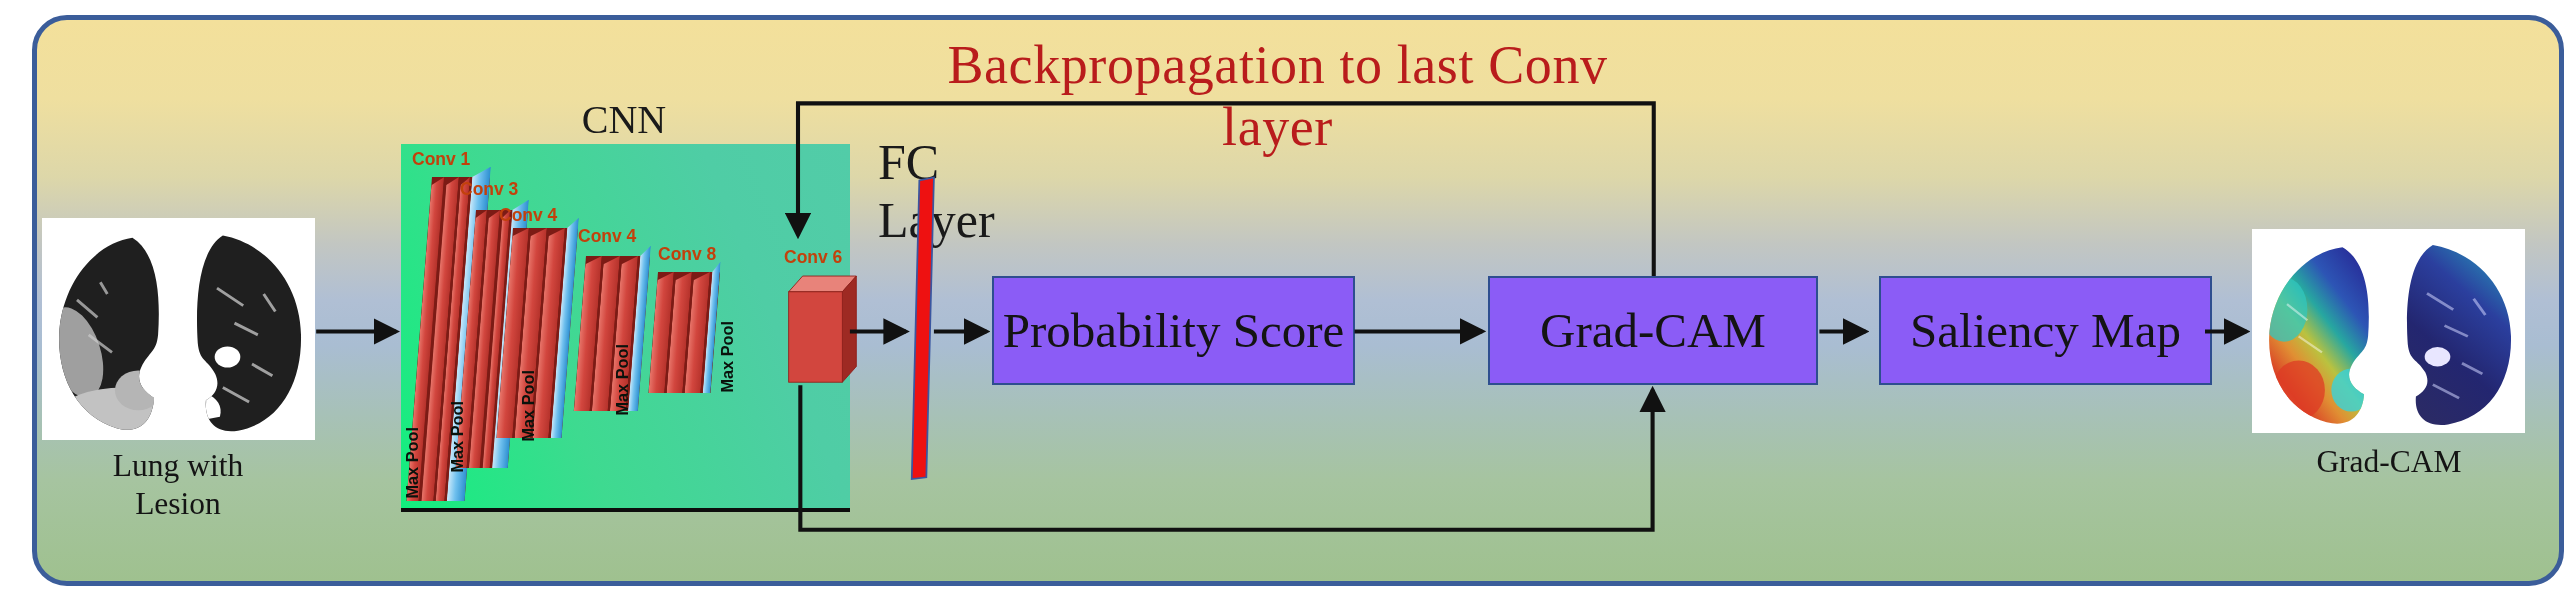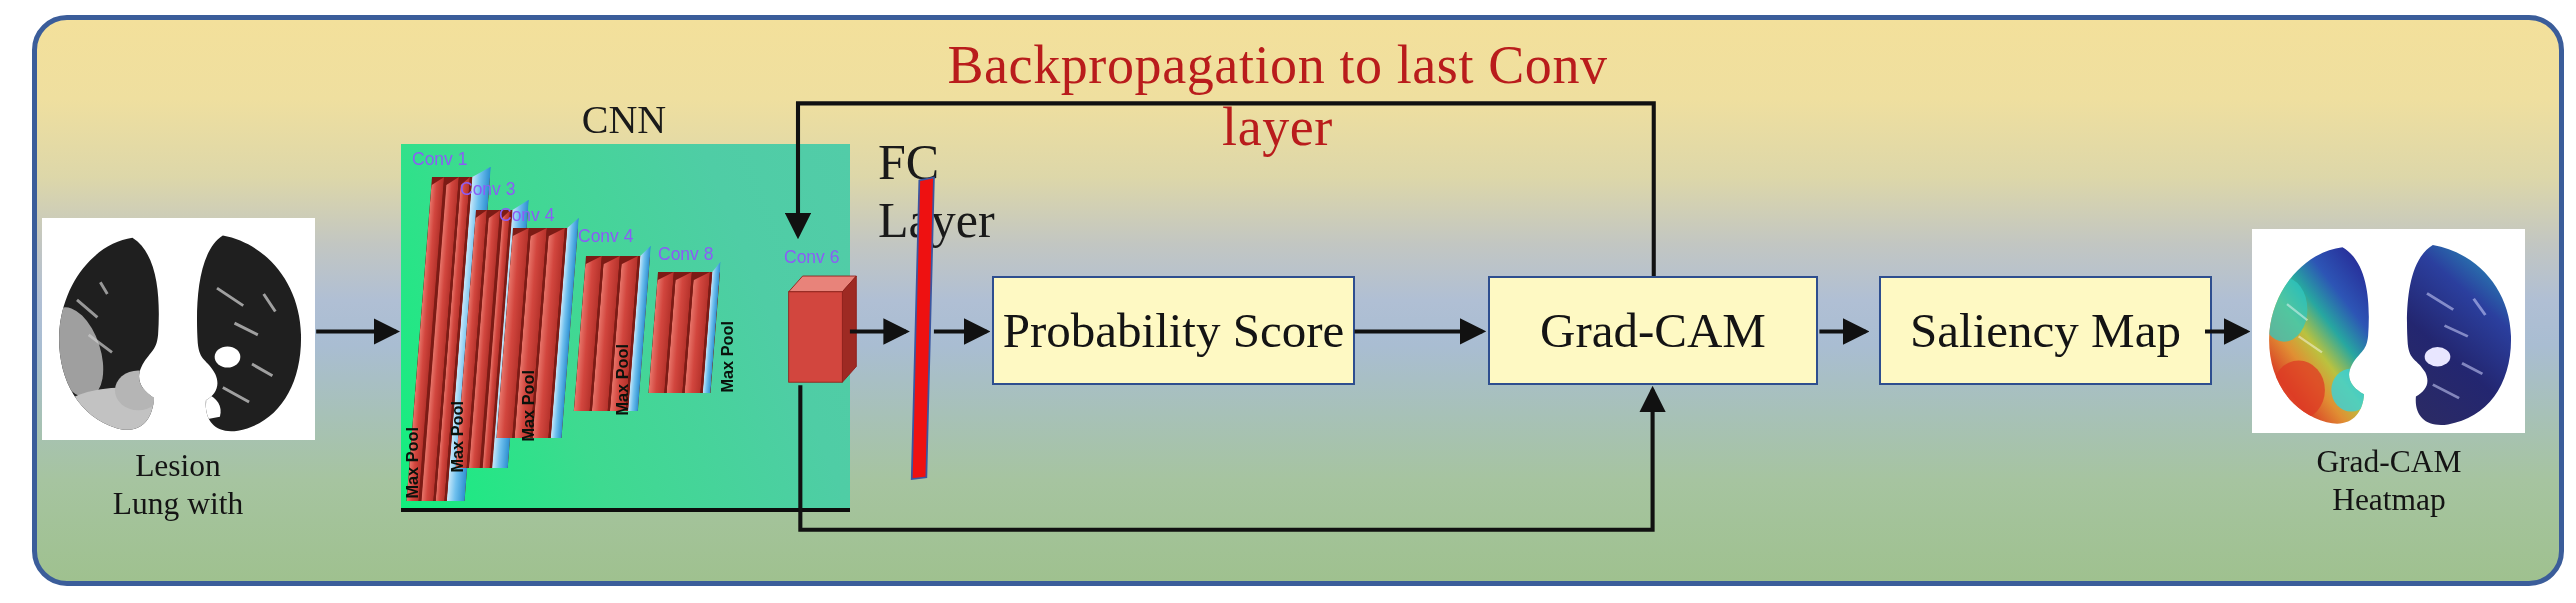--- a/index.html
+++ b/index.html
@@ -19,22 +19,22 @@
   .cnn-title{position:absolute;left:560px;top:96px;width:128px;text-align:center;
     font-size:40px;color:#1a1a1a;}
   .fc-title{position:absolute;left:878px;top:133px;width:158px;text-align:left;
     font-size:50px;color:#1a1a1a;}
 
   
   .cnn-block{position:absolute;left:401px;top:144px;width:449px;height:368px;box-sizing:border-box;
     border-bottom:4.7px solid #0d0d0d;
     background:linear-gradient(68deg,#12ef7e 0%, #3eda90 35%, #4fcda5 75%, #52cca8 100%);}
 
-  .conv-label{position:absolute;font-family:"Liberation Sans",sans-serif;font-weight:normal;
-    font-size:17.5px;color:#8b5cf6;white-space:nowrap;}
+  .conv-label{position:absolute;font-family:"Liberation Sans",sans-serif;font-weight:bold;
+    font-size:17.5px;color:#c2410c;white-space:nowrap;}
   .cl1{left:412px;top:149px;} .cl2{left:460px;top:179px;} .cl3{left:499px;top:205px;}
   .cl4{left:578px;top:226px;} .cl5{left:658px;top:244px;} .cl6{left:784px;top:247px;}
 
   .mp{position:absolute;height:17.5px;transform:rotate(-90deg);transform-origin:0 100%;
     font-family:"Liberation Sans",sans-serif;font-weight:bold;font-size:16.3px;color:#0a120c;
     white-space:nowrap;line-height:17.5px;}
   .mp1{left:421px;top:481px;} .mp2{left:466px;top:455px;} .mp3{left:537px;top:424px;}
   .mp4{left:631px;top:398px;} .mp5{left:736px;top:375px;}
 
   
@@ -50,21 +50,21 @@
   .slab.blue{background:linear-gradient(90deg,#cdeafa 0%,#6fc0ee 45%,#2d8fd0 100%);
     height:calc(100% + 10.5px);margin-top:-10.5px;clip-path:polygon(0 10.5px,100% 0,100% 100%,0 100%);}
   .g1 .red{width:12.3px;} .g1 .r3{width:8.8px;} .g1 .blue{width:18px;}
   .g2 .red{width:11px;} .g2 .r3{width:7.6px;} .g2 .blue{width:15.8px;}
   .g3 .red{width:15.8px;} .g3 .blue{width:11px;}
   .g4 .red{width:15.8px;} .g4 .blue{width:10px;}
   .g5 .red{width:15.8px;} .g5 .blue{width:7.6px;}
 
   
   .node{position:absolute;top:276px;height:109px;box-sizing:border-box;
-    background:#fef9c3;border:2.9px solid #2e4e8f;
+    background:#8b5cf6;border:2.9px solid #2e4e8f;
     display:flex;align-items:center;justify-content:center;
     font-size:49px;color:#141414;white-space:nowrap;}
   .node-prob{left:992px;width:363px;}
   .node-gradcam{left:1488px;width:330px;}
   .node-saliency{left:1871px;width:333px;margin-left:8px;}
 
   
   .img-panel{position:absolute;background:#ffffff;}
   .ct-panel{left:42px;top:218px;width:273px;height:222px;}
   .heat-panel{left:2252px;top:229px;width:273px;height:204px;}
@@ -163,22 +163,22 @@
       <path d="M60,140 L95,170 M80,200 L120,230 M100,110 L112,130" stroke="#cccccc" stroke-width="5" opacity="0.7"></path>
     </g>
     <g clip-path="url(#ctR)">
       <ellipse cx="318" cy="238" rx="22" ry="18" fill="#ffffff"></ellipse>
       <path d="M300,120 L345,150 M330,180 L370,200 M310,290 L355,315 M380,130 L400,160 M360,250 L395,270" stroke="#d8d8d8" stroke-width="5" opacity="0.7"></path>
       <path d="M282,300 C300,308 310,322 305,340 L280,345 Z" fill="#ffffff"></path>
     </g>
   </svg>
 </div>
 <div class="caption cap-left">
+  <div>Lung with</div>
   <div>Lesion</div>
-  <div>Lung with</div>
 </div>
 
 <div class="img-panel heat-panel">
   <svg viewBox="0 0 468 380" preserveAspectRatio="none">
     <defs>
       <clipPath id="hmL">
           <path d="M155,34 C95,42 38,105 30,190 C24,268 58,338 128,360 C168,371 190,346 192,308 C172,296 160,278 170,256 C184,228 196,230 199,200 C203,140 200,62 155,34 Z"></path>
         </clipPath>
       <clipPath id="hmR">
           <path d="M310,30 C385,44 442,112 444,200 C446,288 404,352 336,364 C298,370 278,348 281,312 C298,302 306,287 297,267 C283,241 270,246 267,214 C263,150 266,58 310,30 Z"></path>
@@ -209,21 +209,20 @@
       <path d="M60,140 L95,170 M80,200 L120,230" stroke="#ffffff" stroke-width="4" opacity="0.45"></path>
     </g>
     <g clip-path="url(#hmR)">
       <ellipse cx="318" cy="238" rx="22" ry="18" fill="#e8e6ff"></ellipse>
       <path d="M300,120 L345,150 M330,180 L370,200 M310,290 L355,315 M380,130 L400,160 M360,250 L395,270" stroke="#cfd4ff" stroke-width="5" opacity="0.55"></path>
     </g>
   </svg>
 </div>
 <div class="caption cap-right">
   <div>Grad-CAM</div>
-  <div>Heatmap</div>
 </div>
 
 <svg class="overlay" viewBox="0 0 4416 1035">
   <defs>
     <marker id="arrow" viewBox="0 0 10 10" refX="8.5" refY="5" markerWidth="6.5" markerHeight="6.5" orient="auto">
       <path d="M0,0 L10,5 L0,10 z" fill="#111111"></path>
     </marker>
   </defs>
 
   <g>

